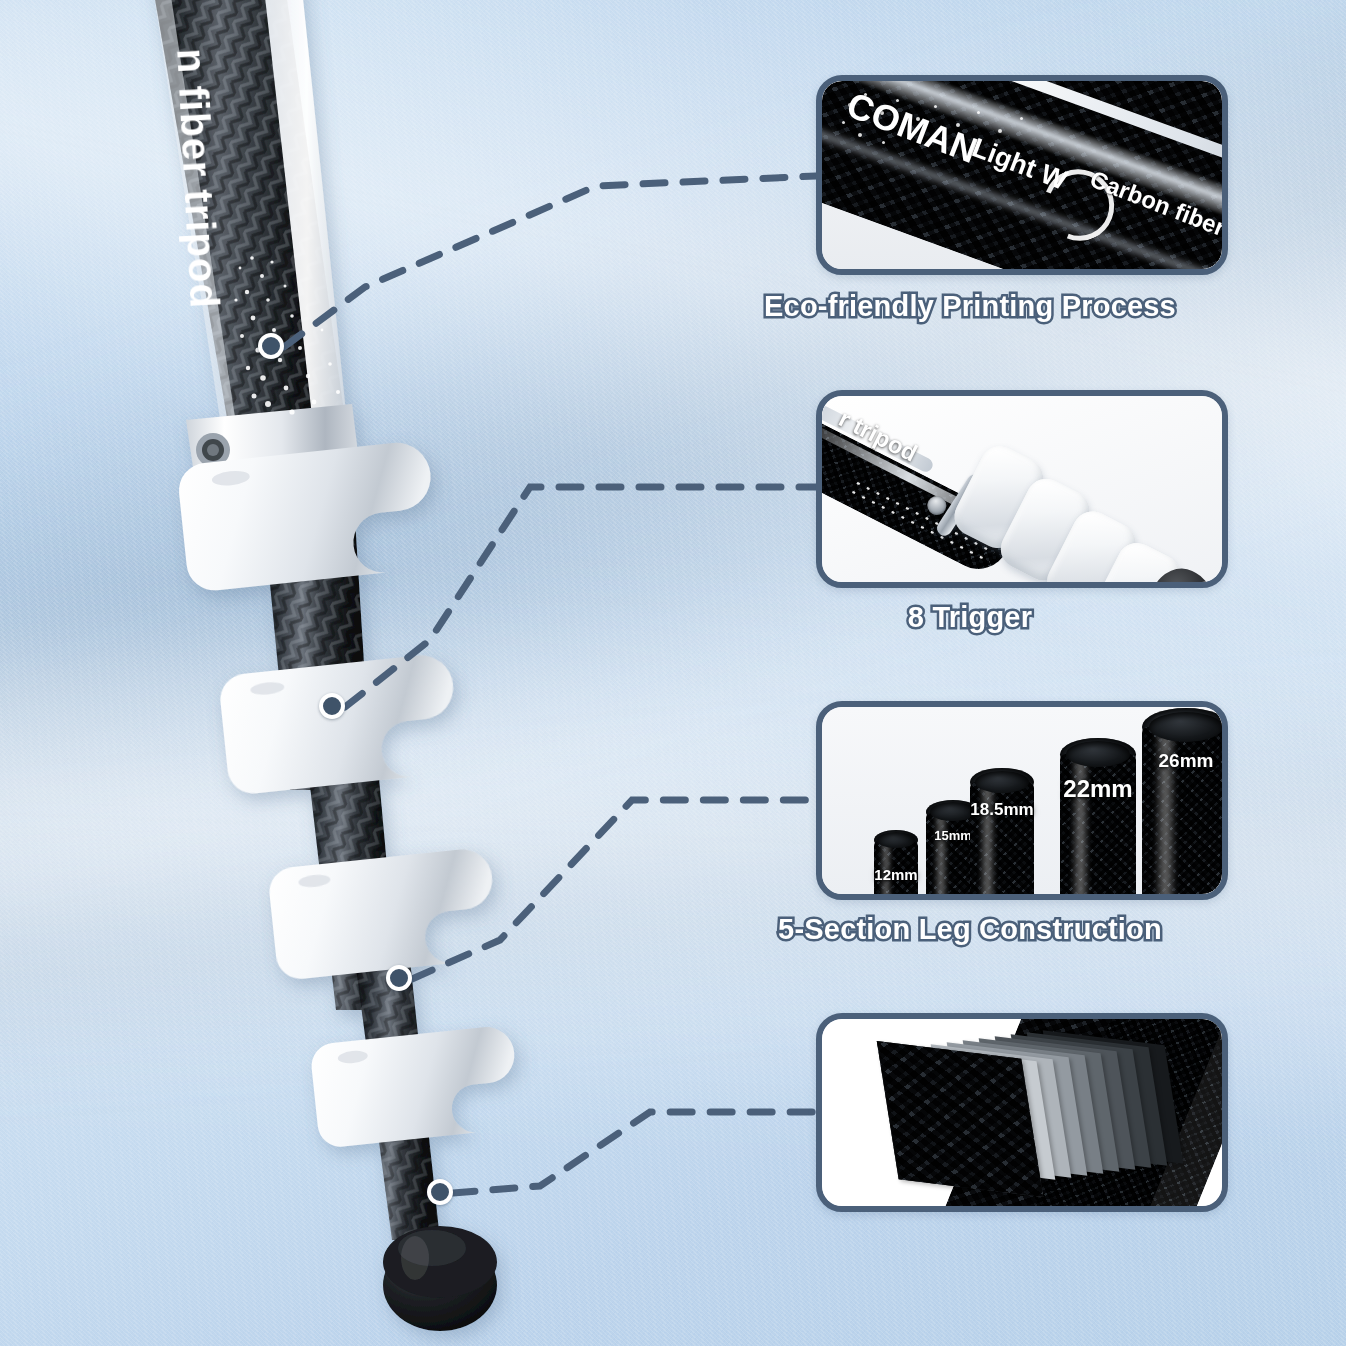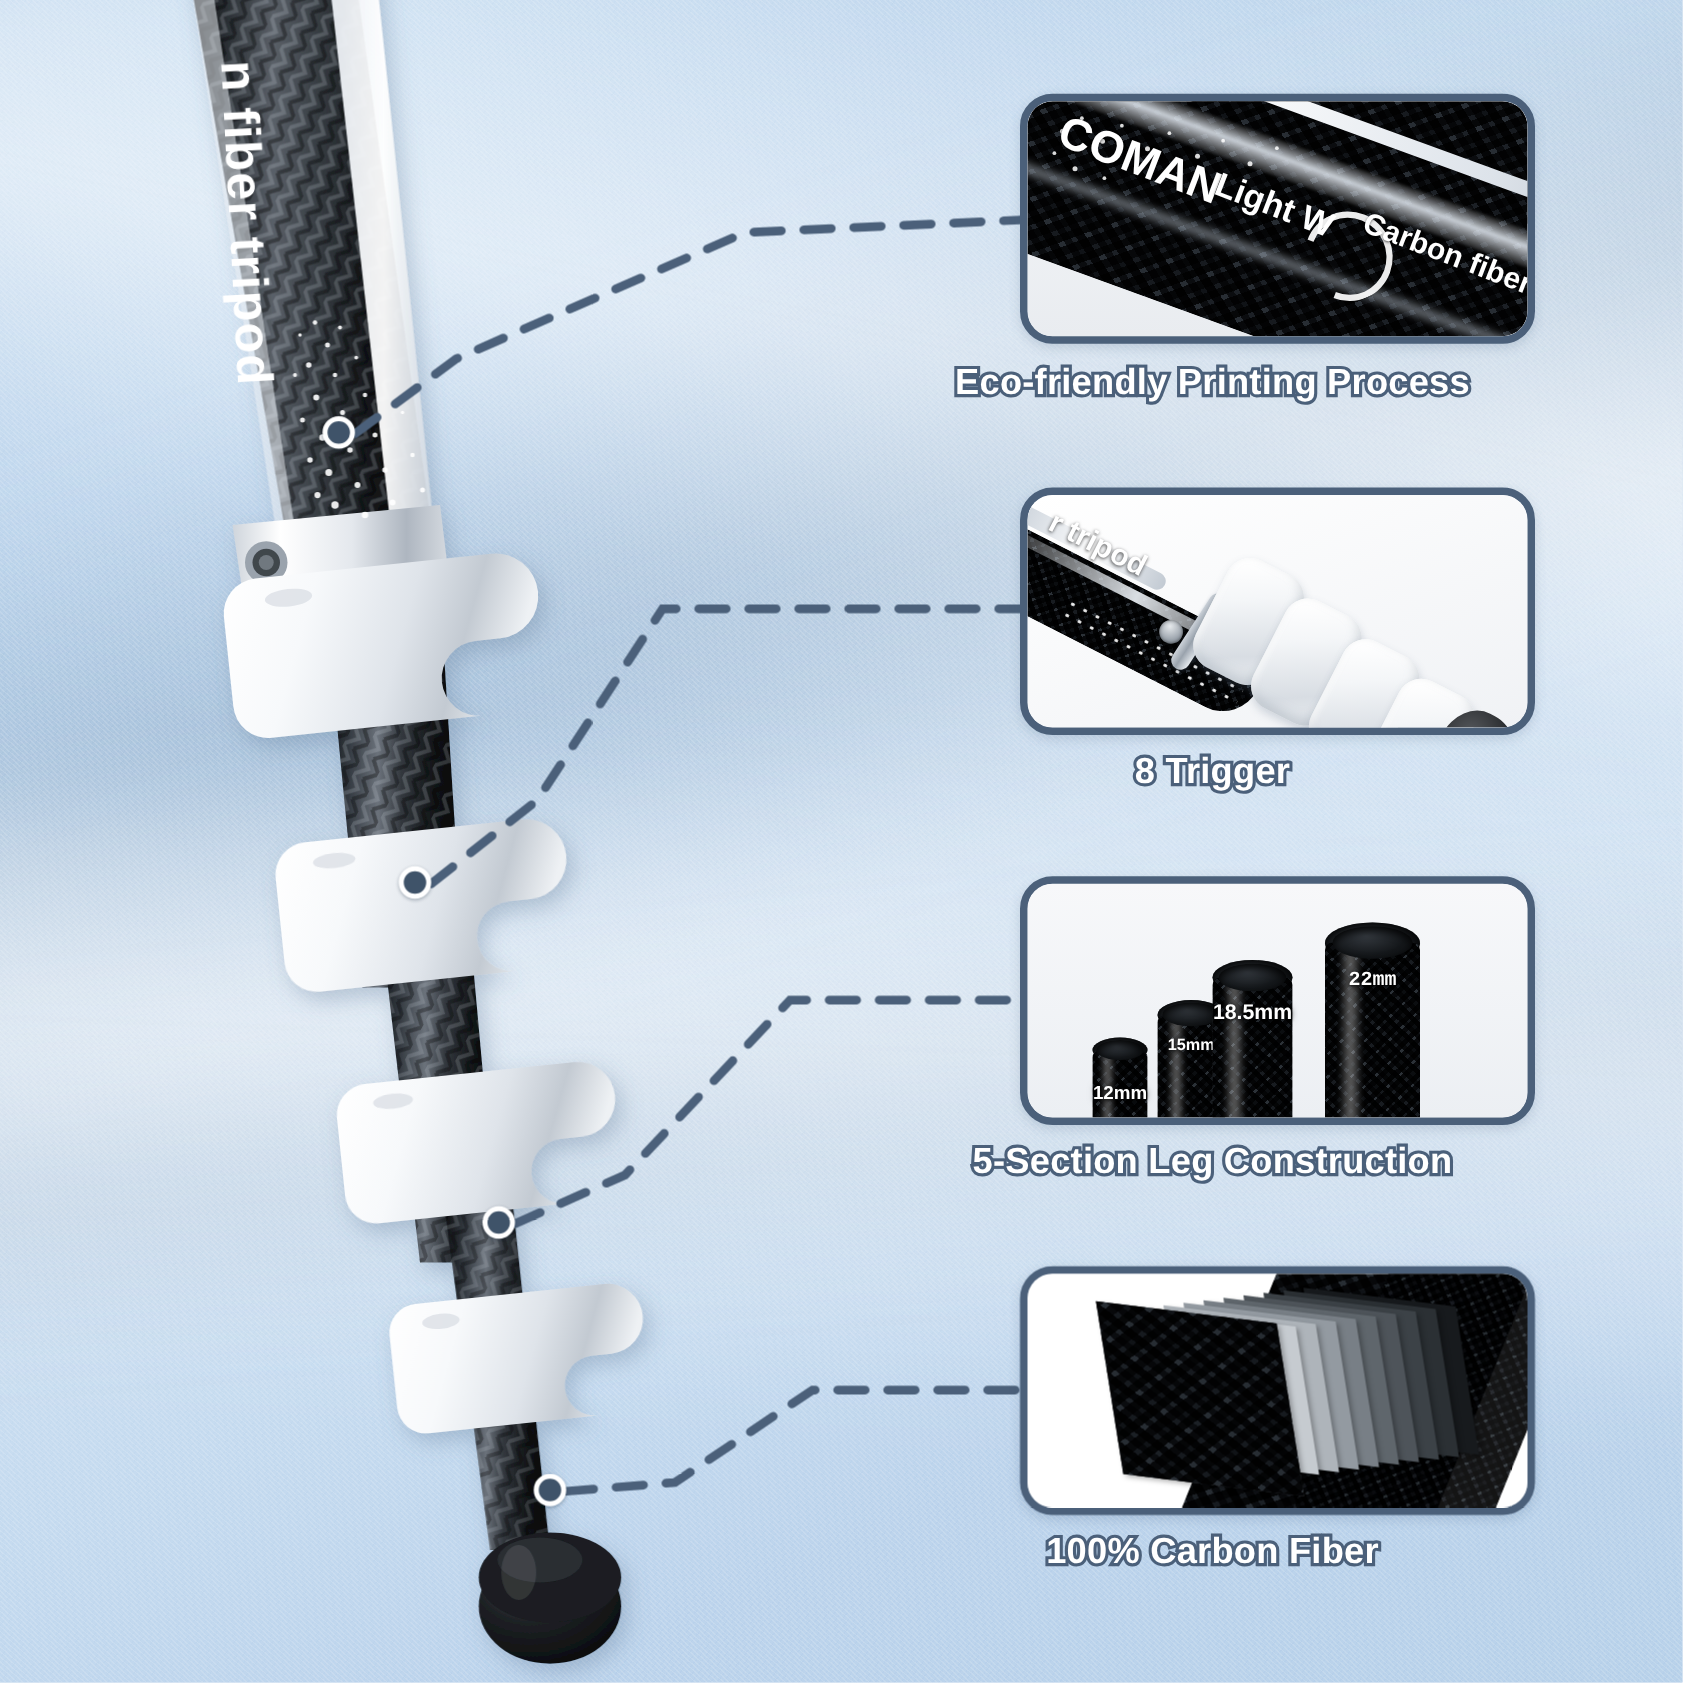--- a/index.html
+++ b/index.html
@@ -458,23 +458,30 @@
         <div class="bodyGloss"></div>
         <div class="bore" style="left:5px;top:3px;width:54px;height:22px;"></div>
         <div class="lbl" style="left:-12px;top:32px;width:88px;font-size:17px;">18.5mm</div>
       </div>
 
       <div class="tube" style="left:238px;width:76px;height:162px;">
         <div class="bore" style="left:0;top:0;width:76px;height:33px;"></div>
         <div class="body cf-fine" style="top:16px;"></div>
         <div class="bodyGloss"></div>
         <div class="bore" style="left:6px;top:3px;width:64px;height:26px;"></div>
-        <div class="lbl" style="left:-4px;top:37px;width:84px;font-size:16px;font-family:Liberation Mono, monospace;">22mm</div>
-      </div>
-
+        <div class="lbl" style="left:-4px;top:37px;width:84px;font-size:24px;">22mm</div>
+      </div>
+
+      <div class="tube" style="left:320px;width:88px;height:192px;">
+        <div class="bore" style="left:0;top:0;width:88px;height:38px;"></div>
+        <div class="body cf-fine" style="top:19px;"></div>
+        <div class="bodyGloss"></div>
+        <div class="bore" style="left:7px;top:4px;width:74px;height:30px;"></div>
+        <div class="lbl" style="left:-4px;top:42px;width:96px;font-size:19px;">26mm</div>
+      </div>
     </div>
   </div>
   <div class="caption" style="left:710px;top:913px;">5-Section Leg Construction</div>
 
   <div class="card" style="left:816px;top:1013px;width:412px;height:199px;">
     <div class="card-inner">
       <div class="c4-bg"></div>
 
       <div class="c4-rod cf"></div>
       <div class="c4-rod2 cf-fine"></div>
@@ -484,15 +491,14 @@
       <div class="sheet" style="left:200px;top:22px;background:#3c4247;"></div>
       <div class="sheet" style="left:184px;top:24px;background:#4e545a;"></div>
       <div class="sheet" style="left:168px;top:26px;background:#5f666c;"></div>
       <div class="sheet" style="left:152px;top:28px;background:#787f86;"></div>
       <div class="sheet" style="left:136px;top:30px;background:#939aa1;"></div>
       <div class="sheet" style="left:120px;top:32px;background:#aeb4ba;"></div>
       <div class="sheet" style="left:104px;top:34px;background:#c6cbd0;"></div>
       <div class="sheet cf" style="left:68px;top:30px;width:140px;height:140px;"></div>
     </div>
   </div>
-  <div class="caption" style="left:710px;top:1225px;">100% Carbon Fiber</div>
 
 </div>
 
 </body></html>

